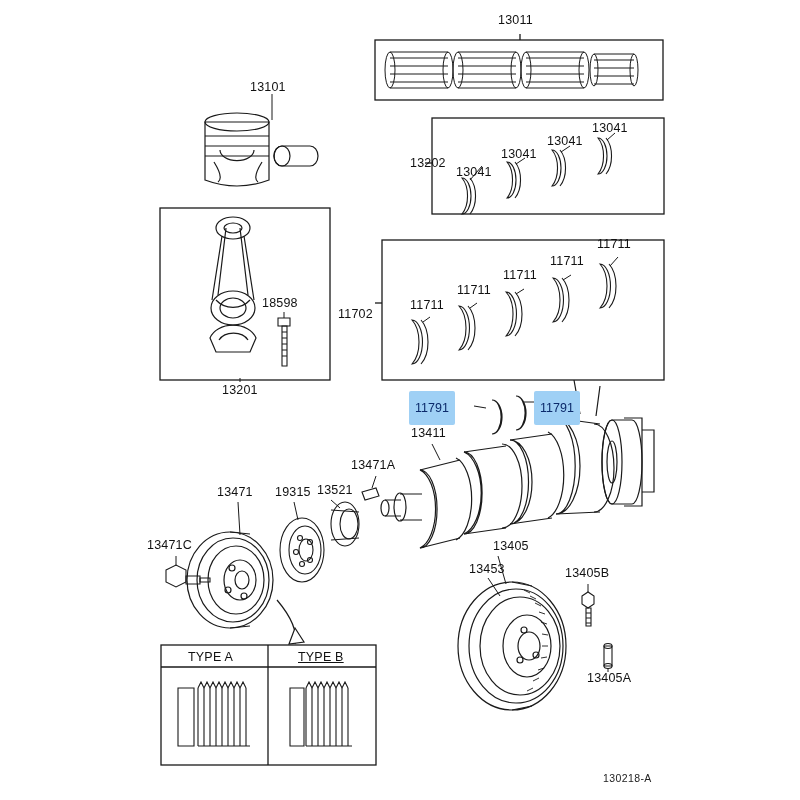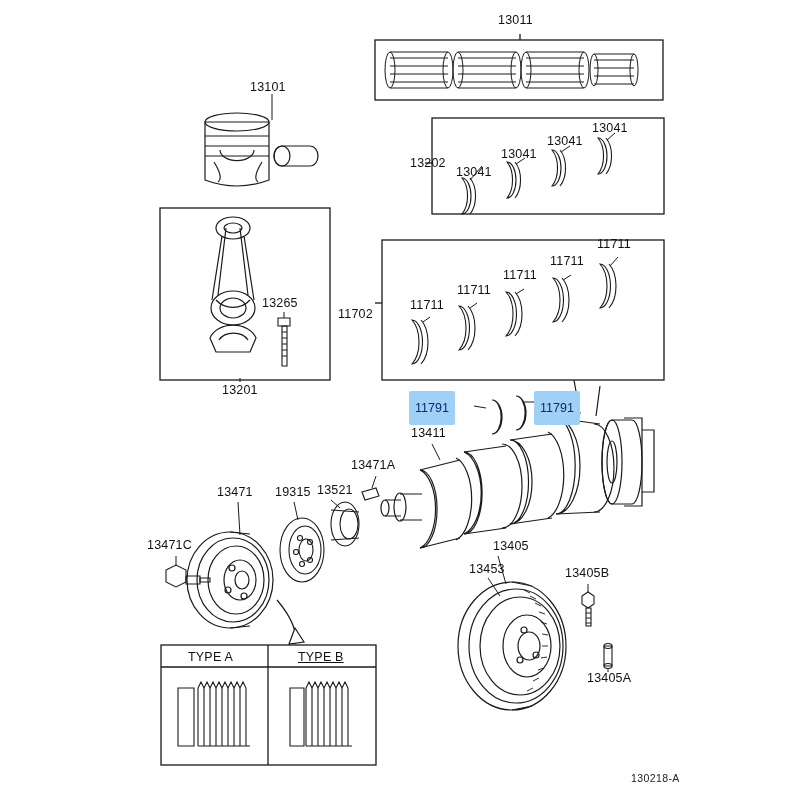--- a/index.html
+++ b/index.html
@@ -1,20 +1,20 @@
 <!DOCTYPE html>
 <html><head>
 <meta charset="utf-8">
 <style>
   html,body{margin:0;padding:0;background:#fff;}
   body{width:800px;height:800px;font-family:"Liberation Sans",sans-serif;position:relative;overflow:hidden;}
   #stage{position:absolute;left:0;top:0;width:800px;height:708px;}
   .lbl{position:absolute;font-size:12.5px;color:#111;white-space:nowrap;letter-spacing:.2px;}
   .hl{position:absolute;font-size:12.5px;color:#0b2a6b;background:#9fd0f5;padding:10px 6px;border-radius:2px;white-space:nowrap;}
-  .code{position:absolute;font-size:10.5px;color:#222;letter-spacing:.4px;margin-left:28px;}
+  .code{position:absolute;font-size:10.5px;color:#222;letter-spacing:.4px;}
   svg{position:absolute;left:0;top:0;}
 </style>
 </head>
 <body>
 
 <div id="stage">
 
   <svg width="800" height="800" viewBox="0 0 800 800">
     <g fill="none" stroke="#1a1a1a" stroke-width="1.3">
 
@@ -265,21 +265,21 @@
   <div class="lbl" style="left:592px;top:121px;">13041</div>
   <div class="lbl" style="left:547px;top:134px;">13041</div>
   <div class="lbl" style="left:501px;top:147px;">13041</div>
   <div class="lbl" style="left:456px;top:165px;">13041</div>
   <div class="lbl" style="left:338px;top:307px;text-align:center;">11702</div>
   <div class="lbl" style="left:597px;top:237px;">11711</div>
   <div class="lbl" style="left:550px;top:254px;">11711</div>
   <div class="lbl" style="left:503px;top:268px;">11711</div>
   <div class="lbl" style="left:457px;top:283px;">11711</div>
   <div class="lbl" style="left:410px;top:298px;">11711</div>
-  <div class="lbl" style="left:262px;top:296px;">13265</div>
+  <div class="lbl" style="left:262px;top:296px;">18598</div>
   <div class="lbl" style="left:222px;top:383px;">13201</div>
   <div class="lbl" style="left:411px;top:426px;">13411</div>
   <div class="lbl" style="left:351px;top:458px;">13471A</div>
   <div class="lbl" style="left:217px;top:485px;">13471</div>
   <div class="lbl" style="left:275px;top:485px;">19315</div>
   <div class="lbl" style="left:317px;top:483px;">13521</div>
   <div class="lbl" style="left:147px;top:538px;">13471C</div>
   <div class="lbl" style="left:493px;top:539px;">13405</div>
   <div class="lbl" style="left:469px;top:562px;">13453</div>
   <div class="lbl" style="left:565px;top:566px;">13405B</div>

